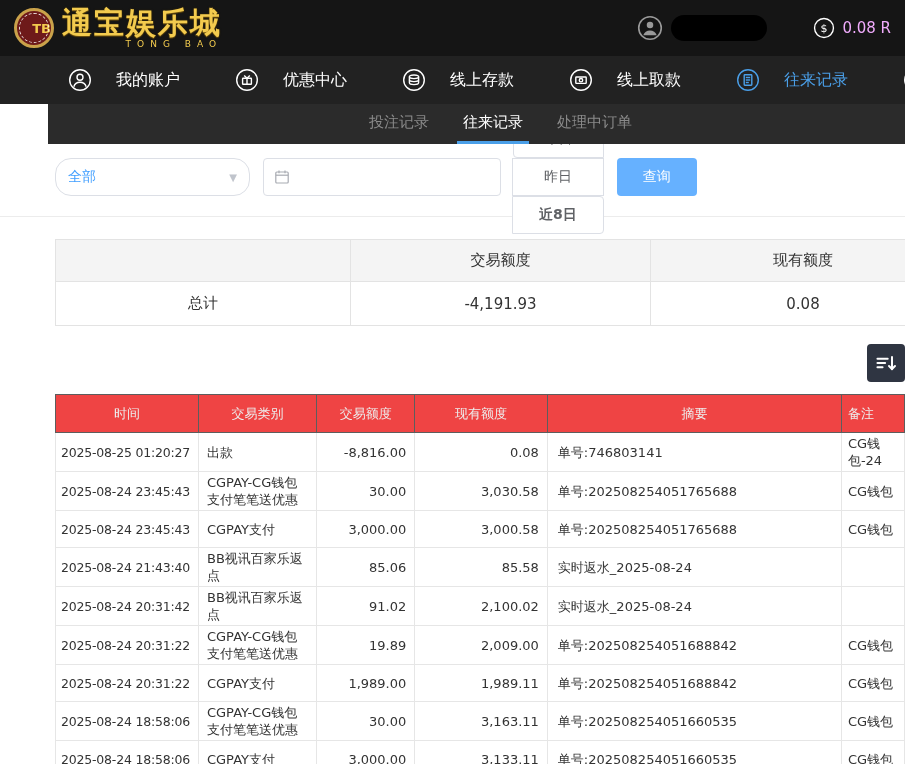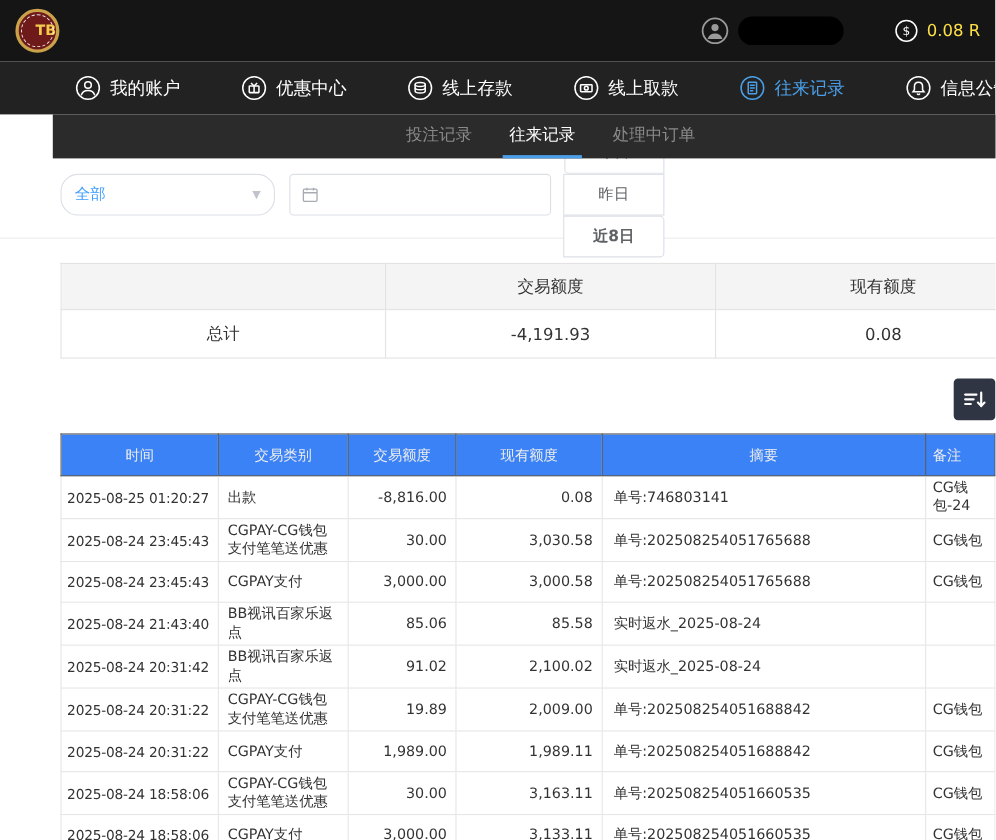--- a/index.html
+++ b/index.html
@@ -14,25 +14,25 @@
   .chip::before { content:""; position:absolute; inset:2px; border:1px dashed rgba(255,255,255,.85); border-radius:50%; }
   .chip-label { color:#f3cb4e; font-size:13px; font-weight:bold; }
   .logo-text { margin-left:8px; }
   .logo-cn { font-family:"DejaVu Serif","Liberation Serif",serif; font-size:30px; font-weight:bold;
     color:#f3cb4e; letter-spacing:2px; line-height:1.05; text-shadow:0 1px 1px #6b4e0e, 0 0 2px #3a2b05; }
   .logo-en { font-size:9px; color:#f3cb4e; letter-spacing:6px; text-align:right; margin-top:1px; }
   .topbar-right { margin-left:auto; display:flex; align-items:center; }
   .user-avatar { width:26px; height:26px; display:inline-flex; cursor:pointer; }
   .redacted { width:96px; height:26px; background:#000; border-radius:13px; margin-left:8px; }
   .coin { width:22px; height:22px; display:inline-flex; margin-left:46px; }
-  .balance { color:#fde047; font-size:15px; margin-left:7px; white-space:nowrap; }
+  .balance { color:#f0abfc; font-size:15px; margin-left:7px; white-space:nowrap; }
 
   
   .navbar { height:48px; background:#222; display:flex; align-items:center; padding-left:68px; overflow:hidden; }
-  .nav-item { display:flex; align-items:center; gap:8px; color:#fff; font-size:16px;
+  .nav-item { display:flex; align-items:center; gap:24px; color:#fff; font-size:16px;
     margin-right:55px; cursor:pointer; white-space:nowrap; flex:0 0 auto; }
   .nav-item .nav-ico { display:inline-flex; width:24px; height:24px; color:#fff; }
   .nav-item.active { color:#4a9fe8; }
   .nav-item.active .nav-ico { color:#4a9fe8; }
 
   
   .subtabs { height:40px; background:#2b2b2b; display:flex; justify-content:center; gap:22px;
     transform:translateX(48px); }
   .subtab { display:flex; align-items:center; padding:0 6px; font-size:15px; color:#8a8a8a;
     cursor:pointer; border-bottom:3px solid transparent; }
@@ -66,21 +66,21 @@
   .summary-table th { background:#f4f4f4; height:42px; color:#333; }
   .summary-table td { height:44px; background:#fff; }
 
   
   .sort-row { display:flex; justify-content:flex-end; margin:18px 0 12px; }
   .sort-btn { width:38px; height:38px; background:#2f3542; border:none; border-radius:4px;
     display:flex; align-items:center; justify-content:center; cursor:pointer; }
 
   
   .data-table { border-collapse:collapse; margin-left:55px; table-layout:fixed; font-size:13px; }
-  .data-table th { background:#3b82f6; color:#ededed; font-weight:normal; font-size:13px;
+  .data-table th { background:#ef4444; color:#ededed; font-weight:normal; font-size:13px;
     height:38px; border:1px solid #5d5d5d; text-align:center; }
   .data-table td { border:1px solid #e6e6e6; background:#fff; height:37px; padding:2px 8px;
     line-height:17px; color:#333; word-break:break-word; }
   .col-time   { width:135px; }
   .col-type   { width:120px; }
   .col-amount { width:100px; }
   .col-bal    { width:135px; }
   .col-sum    { width:300px; }
   .col-note   { width:64px; }
   td.cell-time { white-space:nowrap; overflow:hidden; font-size:12.5px; padding-left:5px; letter-spacing:-0.2px; }
@@ -90,20 +90,24 @@
   th.col-note { text-align:left; padding-left:6px; }
 </style>
 </head>
 <body>
 
 <div class="topbar">
   <div class="logo">
     <div class="chip">
       <span class="chip-label">TB</span>
     </div>
+    <div class="logo-text">
+      <div class="logo-cn">通宝娱乐城</div>
+      <div class="logo-en">TONG BAO</div>
+    </div>
   </div>
   <div class="topbar-right">
     <span class="user-avatar">
       <svg viewBox="0 0 24 24" fill="none" stroke="#9a9a9a" stroke-width="1.5">
         <circle cx="12" cy="12" r="10.4"></circle>
         <circle cx="12" cy="9.3" r="3" fill="#9a9a9a" stroke="none"></circle>
         <path d="M5.8 18.8c.9-3.1 3.3-4.5 6.2-4.5s5.3 1.4 6.2 4.5" fill="#9a9a9a" stroke="none"></path>
       </svg>
     </span>
     <span class="redacted"></span>
@@ -205,20 +209,21 @@
           <line x1="5" y1="1.6" x2="5" y2="4.2"></line>
             <line x1="11" y1="1.6" x2="11" y2="4.2"></line>
         </svg>
       </span>
     </div>
     <div class="btn-group">
       <button class="qbtn">今日</button>
       <button class="qbtn">昨日</button>
       <button class="qbtn">近8日</button>
     </div>
+    <button class="search-btn">查询</button>
   </div>
 
   <div class="divider"></div>
 
   <table class="summary-table">
     <colgroup>
         <col style="width:295px">
         <col style="width:300px">
         <col style="width:305px">
       </colgroup>

